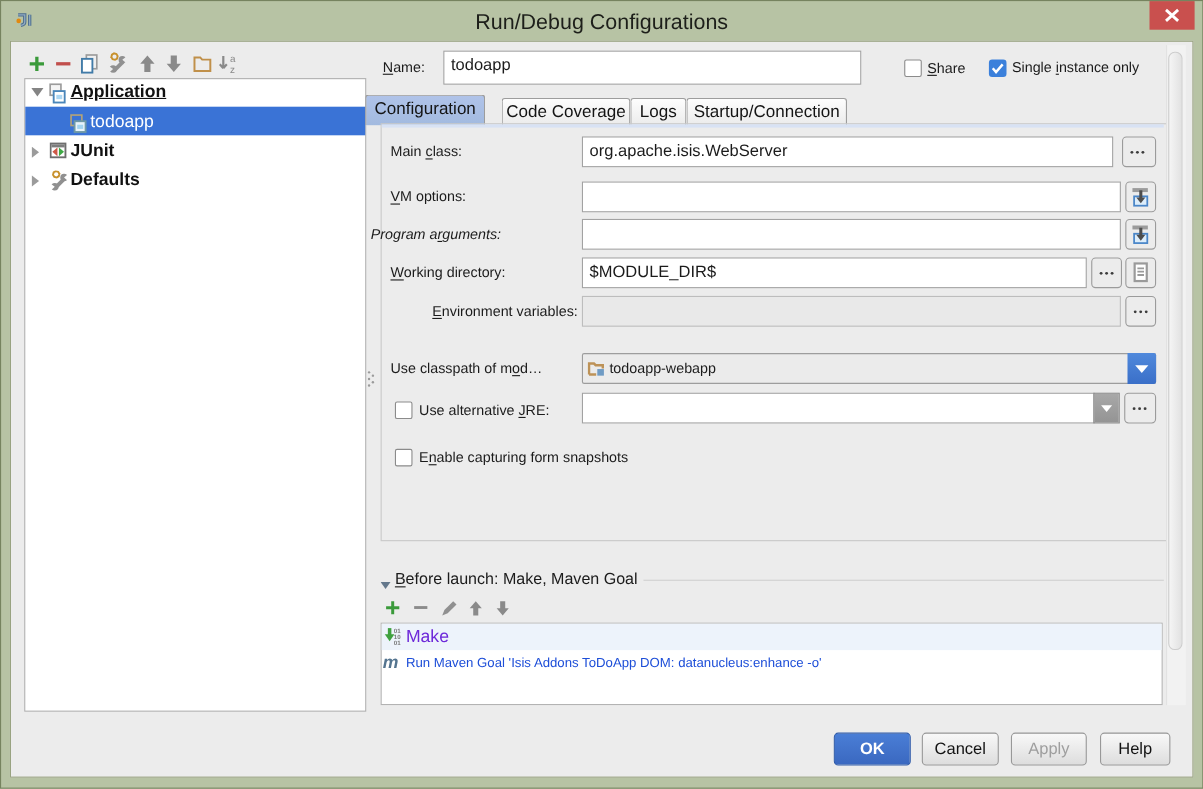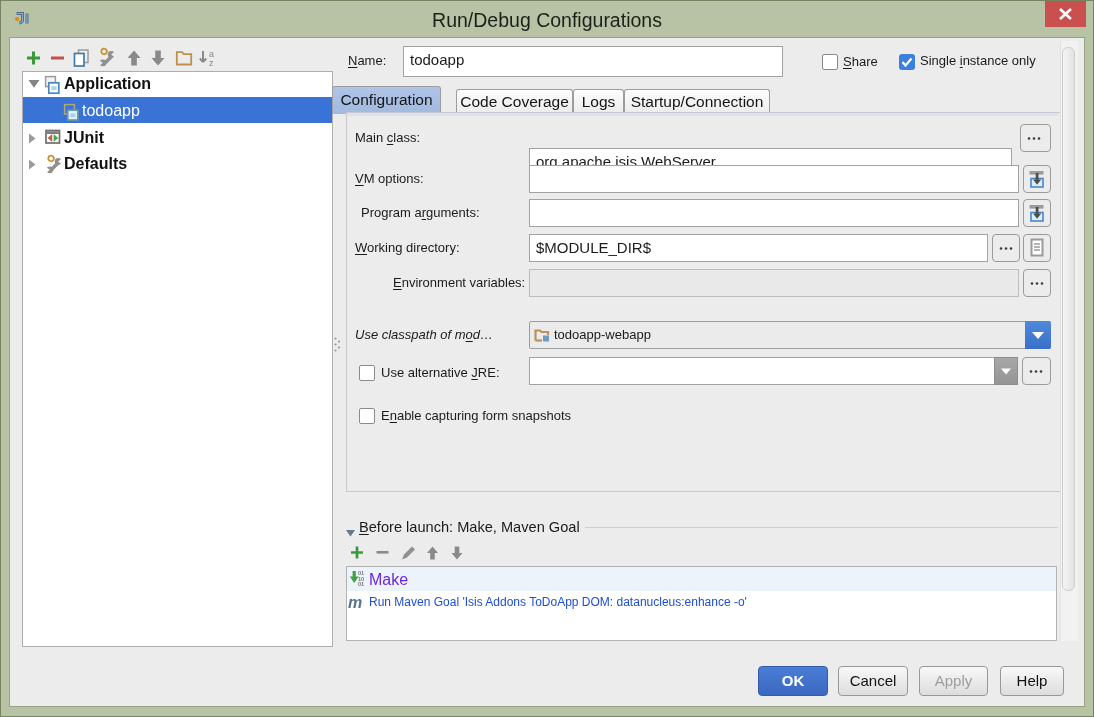--- a/index.html
+++ b/index.html
@@ -73,21 +73,21 @@
 <div class="abs" id="tree" style="left:22px;top:71px;width:311px;height:576px;">
   <div class="abs" style="left:1px;top:26px;width:309px;height:26px;background:#3a73d6;"></div>
   <svg class="abs" style="left:6px;top:8px;" width="13" height="11">
       <path d="M0.5 1 L11.5 1 L6 8.8 Z" fill="#848484"></path>
     </svg>
   <svg class="abs" style="left:22px;top:4px;" width="18" height="22">
     <rect x="1.6" y="1.6" width="9.8" height="10" fill="#f4f4f4" stroke="#9b9b9b" stroke-width="1.5"></rect>
     <rect x="4.8" y="7.8" width="10" height="10.4" fill="#fff" stroke="#4a86ba" stroke-width="1.7"></rect>
     <rect x="7.2" y="11.2" width="5.4" height="4" fill="#abd6f2"></rect>
   </svg>
-  <div class="abs treetxt" style="left:42px;top:4px;">Application</div>
+  <div class="abs treetxt" style="left:42px;top:4px;text-decoration:underline;">Application</div>
   <svg class="abs" style="left:41px;top:32px;" width="18" height="20">
     <rect x="1.6" y="1.6" width="9.8" height="9.5" fill="none" stroke="#b3a379" stroke-width="1.5"></rect>
     <rect x="4.8" y="7.2" width="10" height="9.8" fill="#e8f4fb" stroke="#6e99a6" stroke-width="1.7"></rect>
     <rect x="7.2" y="10.4" width="5.4" height="3.8" fill="#a3d4f0"></rect>
   </svg>
   <div class="abs" style="left:60px;top:31px;font-size:16px;color:#fff;">todoapp</div>
   <svg class="abs" style="left:6px;top:62px;" width="9" height="12">
       <path d="M1 0.5 L7.5 5.5 L1 10.5 Z" fill="#9b9b9b"></path>
     </svg>
   <svg class="abs" style="left:23px;top:58px;" width="17" height="16">
@@ -135,21 +135,21 @@
 <div class="abs lbl" style="left:920px;top:53px;font-size:13px;">Single <u>i</u>nstance only</div>
 
 <div class="tab tabsel" style="left:332px;width:107px;">Configuration</div>
 <div class="tab" style="left:456px;width:115px;">Code Coverage</div>
 <div class="tab" style="left:573px;width:49px;">Logs</div>
 <div class="tab" style="left:624px;width:144px;">Startup/Connection</div>
 <div class="abs" style="left:346px;top:112px;width:713px;height:378px;border:1px solid #c9c9c9;"></div>
 <div class="abs" style="left:347px;top:113px;width:711px;height:3px;background:#d8e2f4;"></div>
 
 <div class="abs lbl" style="left:355px;top:130px;">Main <u>c</u>lass:</div>
-<div class="abs fld" style="left:529px;top:124px;width:481px;height:26px;margin-top:24px;">
+<div class="abs fld" style="left:529px;top:124px;width:481px;height:26px;">
     <span>org.apache.isis.WebServer</span>
   </div>
 <div class="abs btnsq" style="left:1020px;top:124px;width:29px;height:26px;">
     <svg width="27" height="26" style="position:absolute;left:0;top:0;">
       <g fill="#3c3c3c">
         <circle cx="8" cy="13.5" r="1.3"></circle>
         <circle cx="13" cy="13.5" r="1.3"></circle>
         <circle cx="18" cy="13.5" r="1.3"></circle>
       </g>
     </svg>
@@ -157,21 +157,21 @@
 
 <div class="abs lbl" style="left:355px;top:171px;"><u>V</u>M options:</div>
 <div class="abs fld" style="left:529px;top:165px;width:488px;height:26px;"></div>
 <div class="abs btnsq" style="left:1023px;top:165px;width:26px;height:26px;"><svg width="26" height="26">
       <rect x="5.5" y="5" width="14" height="3.6" fill="#9b9b9b"></rect>
   <rect x="7" y="12.5" width="12" height="8.5" fill="#dcedfb" stroke="#4a86c8" stroke-width="1.6"></rect>
   <rect x="11.7" y="7" width="2.8" height="7.5" fill="#4d4d4d"></rect>
   <path d="M9 13.5 H17.2 L13.1 18.8 Z" fill="#4d4d4d"></path>
     </svg></div>
 
-<div class="abs lbl" style="left:361px;top:205px;">Program a<u>r</u>guments:</div>
+<div class="abs lbl" style="left:337px;top:205px;font-style:italic;">Program a<u>r</u>guments:</div>
 <div class="abs fld" style="left:529px;top:199px;width:488px;height:26px;"></div>
 <div class="abs btnsq" style="left:1023px;top:199px;width:26px;height:26px;"><svg width="26" height="26">
       <rect x="5.5" y="5" width="14" height="3.6" fill="#9b9b9b"></rect>
   <rect x="7" y="12.5" width="12" height="8.5" fill="#dcedfb" stroke="#4a86c8" stroke-width="1.6"></rect>
   <rect x="11.7" y="7" width="2.8" height="7.5" fill="#4d4d4d"></rect>
   <path d="M9 13.5 H17.2 L13.1 18.8 Z" fill="#4d4d4d"></path>
     </svg></div>
 
 <div class="abs lbl" style="left:355px;top:240px;"><u>W</u>orking directory:</div>
 <div class="abs fld" style="left:529px;top:234px;width:457px;height:26px;">
@@ -196,21 +196,21 @@
 <div class="abs btnsq" style="left:1023px;top:269px;width:26px;height:26px;">
     <svg width="27" height="26" style="position:absolute;left:0;top:0;">
       <g fill="#3c3c3c">
         <circle cx="8" cy="13.5" r="1.3"></circle>
         <circle cx="13" cy="13.5" r="1.3"></circle>
         <circle cx="18" cy="13.5" r="1.3"></circle>
       </g>
     </svg>
   </div>
 
-<div class="abs lbl" style="left:355px;top:327px;font-style:italic;">Use classpath of m<u>o</u>d…</div>
+<div class="abs lbl" style="left:355px;top:327px;">Use classpath of m<u>o</u>d…</div>
 <div class="abs" style="left:529px;top:321px;width:520px;height:26px;background:#ebebeb;border:1px solid #9d9d9d;border-radius:2px;"></div>
 <div class="abs" style="left:534px;top:327px;"><svg width="16" height="16">
   <path d="M1.5 13.5 V3.5 H6 L7.5 5 H14 V8" fill="none" stroke="#bd9257" stroke-width="2.2"></path>
   <path d="M1.5 13.5 H8" stroke="#bd9257" stroke-width="2.2"></path>
   <rect x="9" y="8.5" width="6" height="6" fill="#6f9bc4"></rect>
 </svg></div>
 <div class="abs lbl" style="left:554px;top:327px;">todoapp-webapp</div>
 <div class="abs" style="left:1025px;top:321px;width:26px;height:28px;background:linear-gradient(#5089dc,#3a6fc8);border-radius:0 2px 2px 0;">
   <svg width="26" height="28">
       <path d="M7 11 L19 11 L13 18 Z" fill="#fff"></path>

